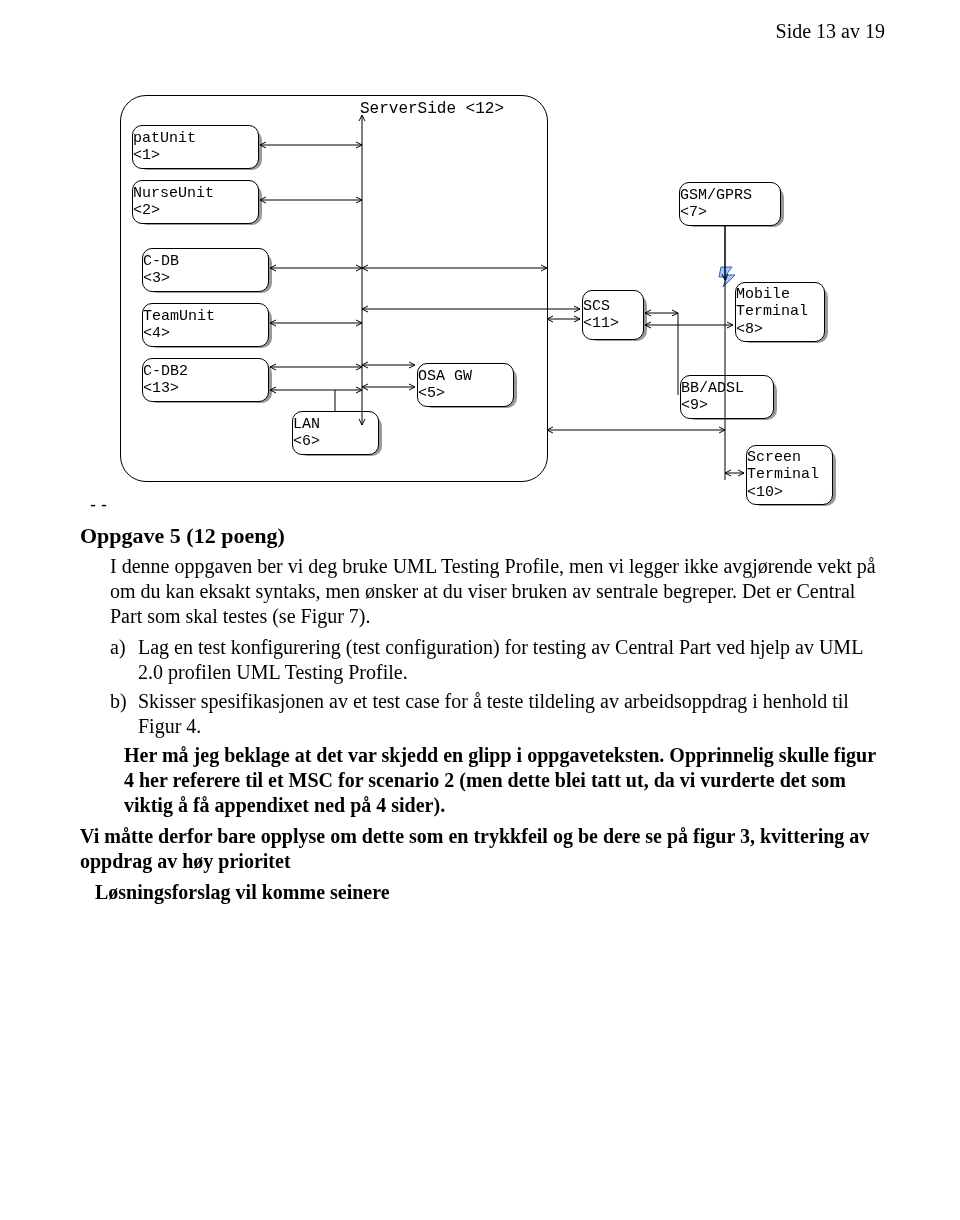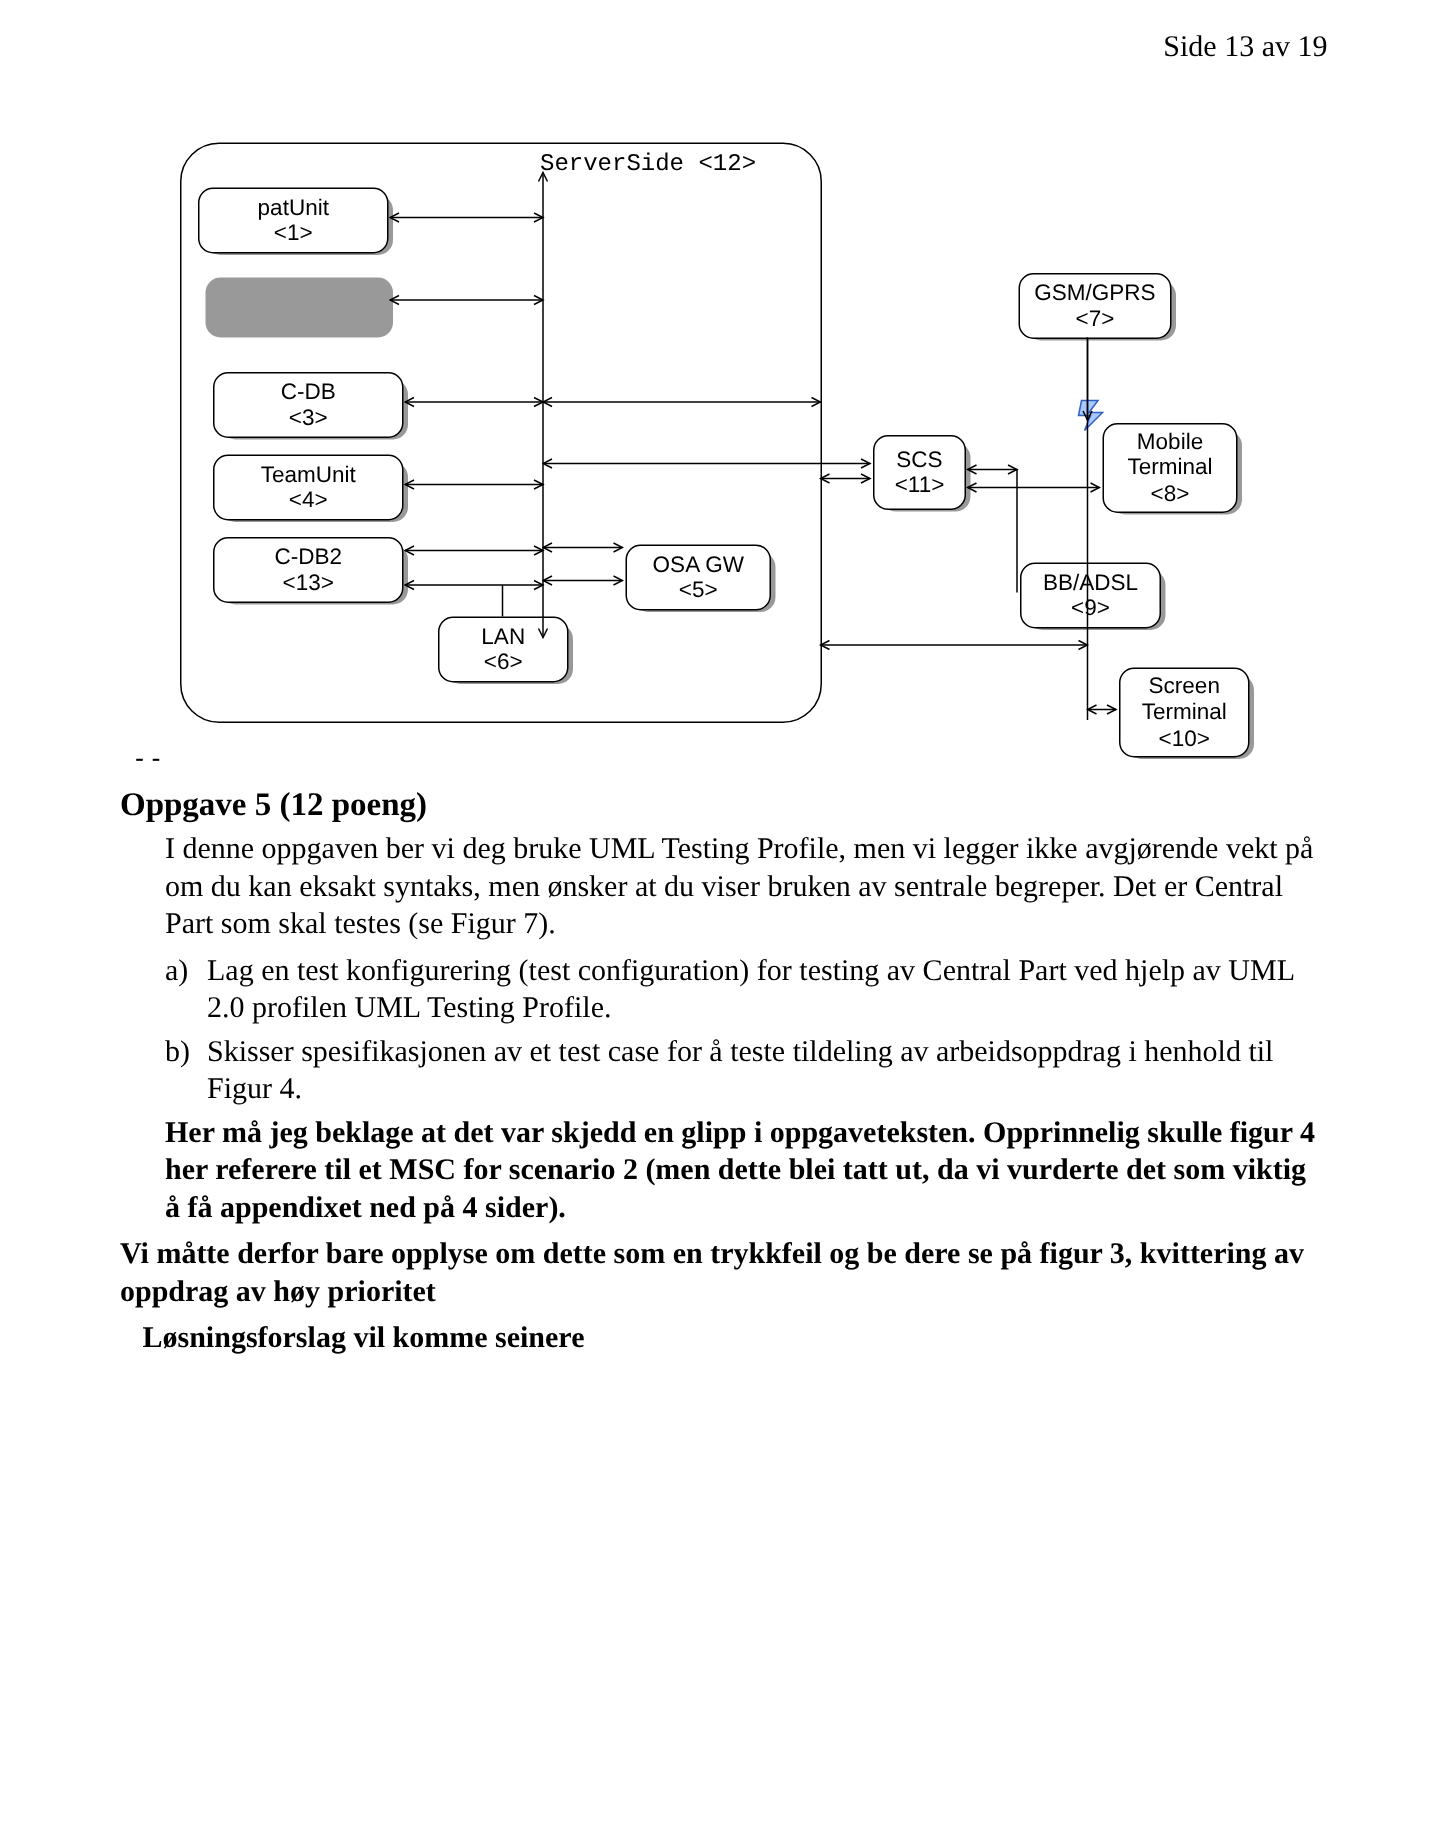--- a/index.html
+++ b/index.html
@@ -2,21 +2,21 @@
 <html><head>
 <meta charset="utf-8">
 <style>
   html,body{margin:0;padding:0;background:#fff;font-family:"Times New Roman",Times,serif;color:#000}
   .page{width:960px;height:1220px;position:relative}
   .page-number{position:absolute;top:20px;right:75px;font-size:20px}
   .diagram{position:absolute;top:85px;left:120px;width:740px;height:410px}
   .server-box{position:absolute;top:10px;left:0;width:426px;height:385px;border:1.5px solid #000;border-radius:26px;background:#fff}
   .server-shadow{position:absolute;top:17px;left:7px;width:426px;height:385px;border-radius:26px;background:#bbb;z-index:-1}
   .server-title{position:absolute;top:15px;left:240px;font-family:Liberation Mono, monospace;font-size:16px}
-  .node{position:absolute;border:1px solid #000;border-radius:10px;background:#fff;font-family:Liberation Sans, sans-serif;font-size:15px;text-align:center;display:flex;flex-direction:column;justify-content:center;line-height:1.15;padding:1px 0}
+  .node{position:absolute;border:1px solid #000;border-radius:10px;background:#fff;font-family:Liberation Mono, monospace;font-size:15px;text-align:left;display:flex;flex-direction:column;justify-content:center;line-height:1.15;padding:1px 0}
   .shadow{position:absolute;border-radius:10px;background:#999}
   .dash{position:absolute;font-size:18px;font-family:Arial,sans-serif}
   
   .body{position:absolute;top:522px;left:80px;width:800px;font-size:20px;line-height:1.25}
   .heading{font-weight:bold;font-size:22px;margin-bottom:4px}
   .para{margin:0 0 6px 0}
   .list{margin:0 0 4px 0;padding:0;list-style:none}
   .list li{display:flex;margin-bottom:4px}
   .list-letter{width:28px;flex-shrink:0}
   .list-text{flex:1}
@@ -34,20 +34,22 @@
 
     <div class="server-shadow"></div>
     <div class="server-box"></div>
     <div class="server-title">ServerSide &lt;12&gt;</div>
 
     <div class="shadow" style="top:45px;left:17px;width:125px;height:40px"></div>
     <div class="node" style="top:40px;left:12px;width:125px;height:40px;white-space:pre-line">patUnit
 &lt;1&gt;</div>
 
     <div class="shadow" style="top:100px;left:17px;width:125px;height:40px"></div>
+    <div class="node" style="top:95px;left:12px;width:125px;height:40px;white-space:pre-line">NurseUnit
+&lt;2&gt;</div>
 
     <div class="shadow" style="top:168px;left:27px;width:125px;height:40px"></div>
     <div class="node" style="top:163px;left:22px;width:125px;height:40px;white-space:pre-line">C-DB
 &lt;3&gt;</div>
 
     <div class="shadow" style="top:223px;left:27px;width:125px;height:40px"></div>
     <div class="node" style="top:218px;left:22px;width:125px;height:40px;white-space:pre-line">TeamUnit
 &lt;4&gt;</div>
 
     <div class="shadow" style="top:278px;left:27px;width:125px;height:40px"></div>
@@ -139,17 +141,17 @@
     <ul class="list" style="margin-left:30px">
       <li>
         <span class="list-letter">a)</span>
         <span class="list-text">Lag en test konfigurering (test configuration) for testing av Central Part ved hjelp av UML 2.0 profilen UML Testing Profile.</span>
       </li>
       <li>
         <span class="list-letter">b)</span>
         <span class="list-text">Skisser spesifikasjonen av et test case for å teste tildeling av arbeidsoppdrag i henhold til Figur 4.</span>
       </li>
     </ul>
-    <p class="para bold" style="margin-left:30px">Her må jeg beklage at det var skjedd en glipp i oppgaveteksten. Opprinnelig skulle figur 4 her referere til et MSC for scenario 2 (men dette blei tatt ut, da vi vurderte det som viktig å få appendixet ned på 4 sider).</p>
+    <p class="para bold" style="margin-left:44px">Her må jeg beklage at det var skjedd en glipp i oppgaveteksten. Opprinnelig skulle figur 4 her referere til et MSC for scenario 2 (men dette blei tatt ut, da vi vurderte det som viktig å få appendixet ned på 4 sider).</p>
     <p class="para bold" style="">Vi måtte derfor bare opplyse om dette som en trykkfeil og be dere se på figur 3, kvittering av oppdrag av høy prioritet</p>
     <p class="para bold" style="margin-left:15px">Løsningsforslag vil komme seinere</p>
   </div>
 </div>
 
 </body></html>

